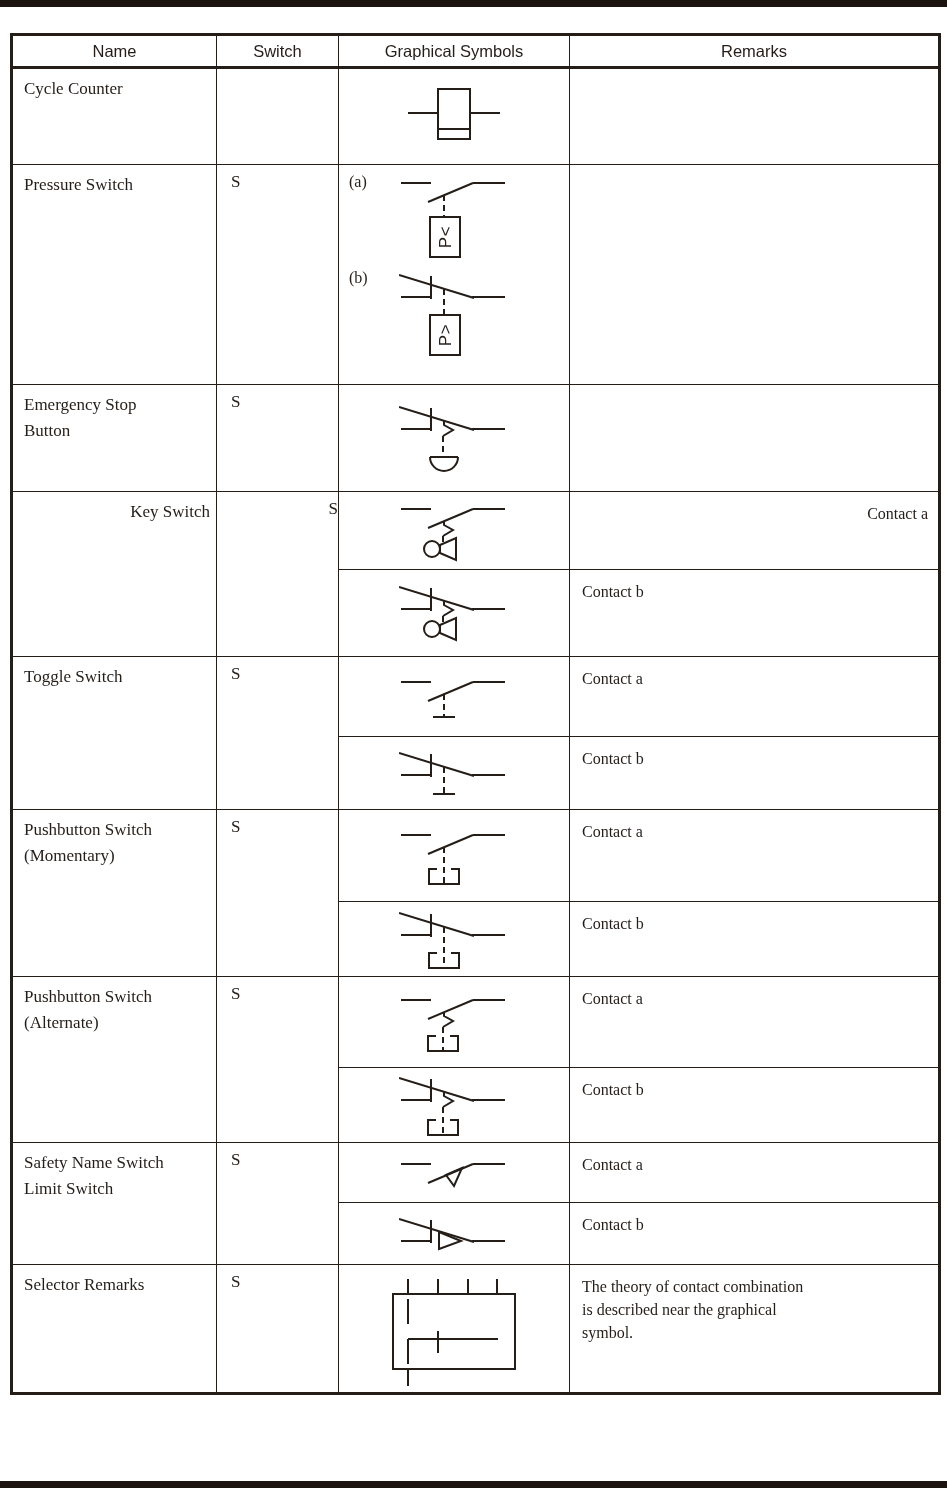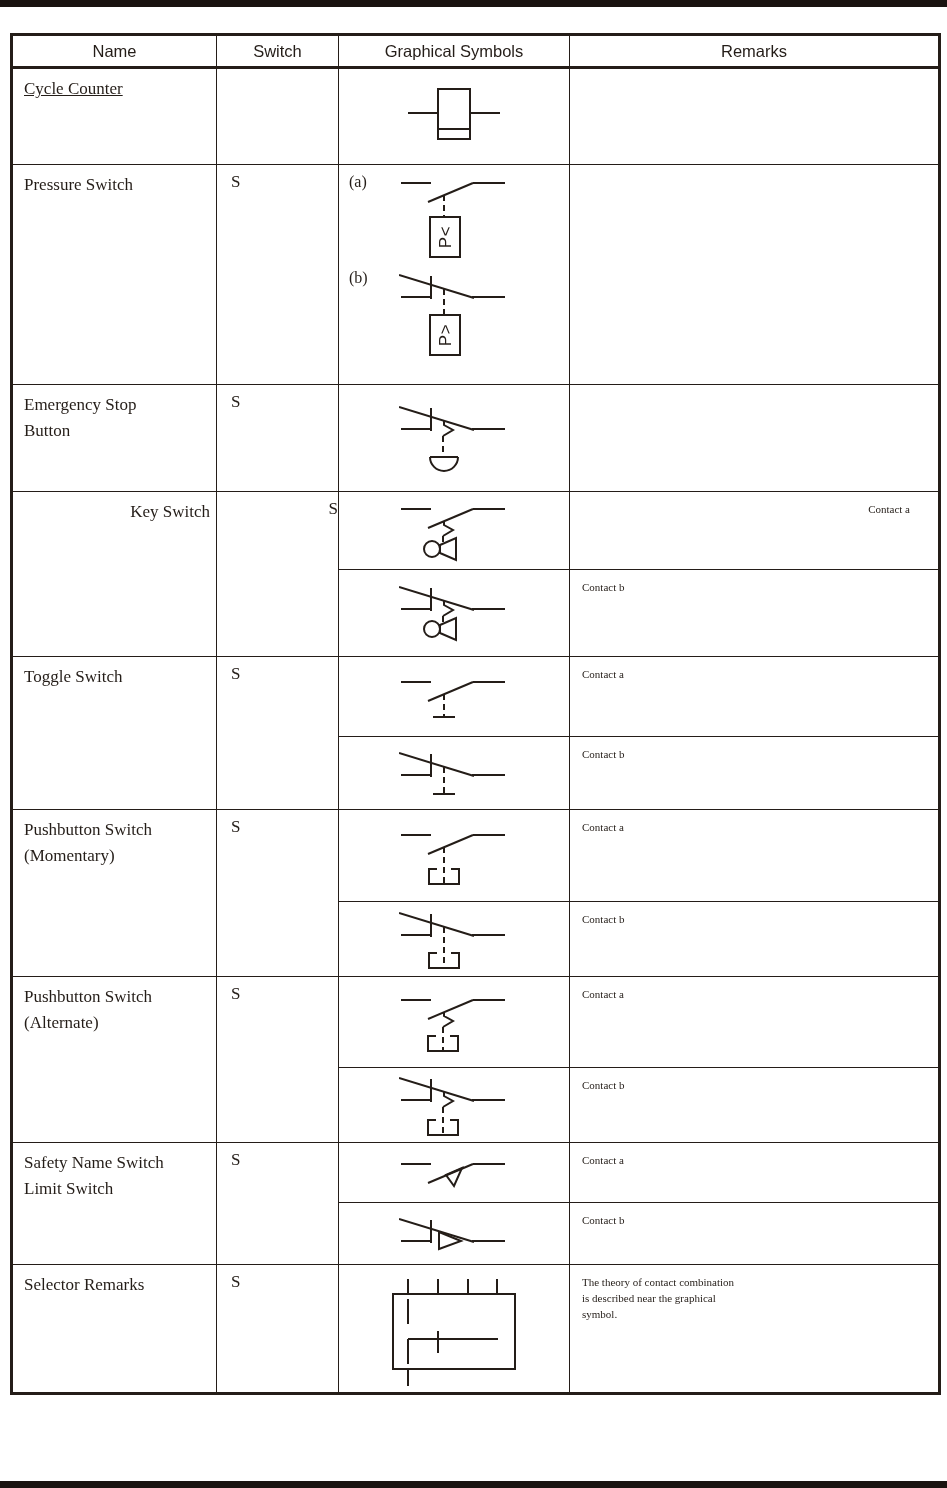--- a/index.html
+++ b/index.html
@@ -24,21 +24,21 @@
   .sym-table thead th{
     border-bottom:3.5px solid var(--ink,#241d18);
     font-family:Liberation Sans, sans-serif;font-weight:400;
     font-size:16.5px;text-align:center;vertical-align:middle;
     height:30px;
   }
   td.cell-name{font-size:17px;line-height:1.5;padding:7px 6px 0 11px;white-space:pre-line;}
   td.cell-sym{font-size:17px;padding:7px 0 0 14px;}
   td.cell-gfx{text-align:center;vertical-align:middle;}
   td.cell-gfx.stacked{vertical-align:top;padding-top:4px;}
-  td.cell-rem{font-size:11px;line-height:1.45;padding:10px 28px 0 12px;white-space:pre-line;}
+  td.cell-rem{font-size:16px;line-height:1.45;padding:10px 10px 0 12px;white-space:pre-line;}
   .sym-group{position:relative;padding-top:2px;margin-bottom:4px;}
   .gfx-label{position:absolute;left:10px;top:4px;font-size:16px;}
   svg.gsym{display:block;margin:0 auto;}
   svg.gsym path,svg.gsym circle{fill:none;stroke:var(--ink,#241d18);stroke-width:2;}
   svg.gsym path.dash{stroke-dasharray:6 4;}
   svg.gsym text{
     fill:var(--ink,#241d18);font-family:"Liberation Sans",sans-serif;
     font-size:17px;letter-spacing:0.5px;
   }
 </style>
@@ -57,21 +57,21 @@
   </colgroup>
   <thead>
     <tr>
       <th>Name</th>
       <th>Switch</th>
       <th>Graphical Symbols</th>
       <th>Remarks</th>
     </tr>
   </thead>
   <tbody id="table-body">
-      <tr style="height: 97px; text-decoration: underline;">
+      <tr style="height: 97px;">
         <td class="cell-name" rowspan="1">Cycle Counter</td>
         <td class="cell-sym" rowspan="1"></td>
         <td class="cell-gfx">
           <div class="sym-group">
             <svg class="gsym" width="120" height="62" viewBox="0 0 120 62">
               <path d="M14 28 H44" stroke-width="2.8"></path>
               <path d="M76 28 H106" stroke-width="2.8"></path>
               <path d="M44 4 H76 V54 H44 Z" stroke-width="2.8"></path>
               <path d="M44 44 H76" stroke-width="2.8"></path>
             </svg>

